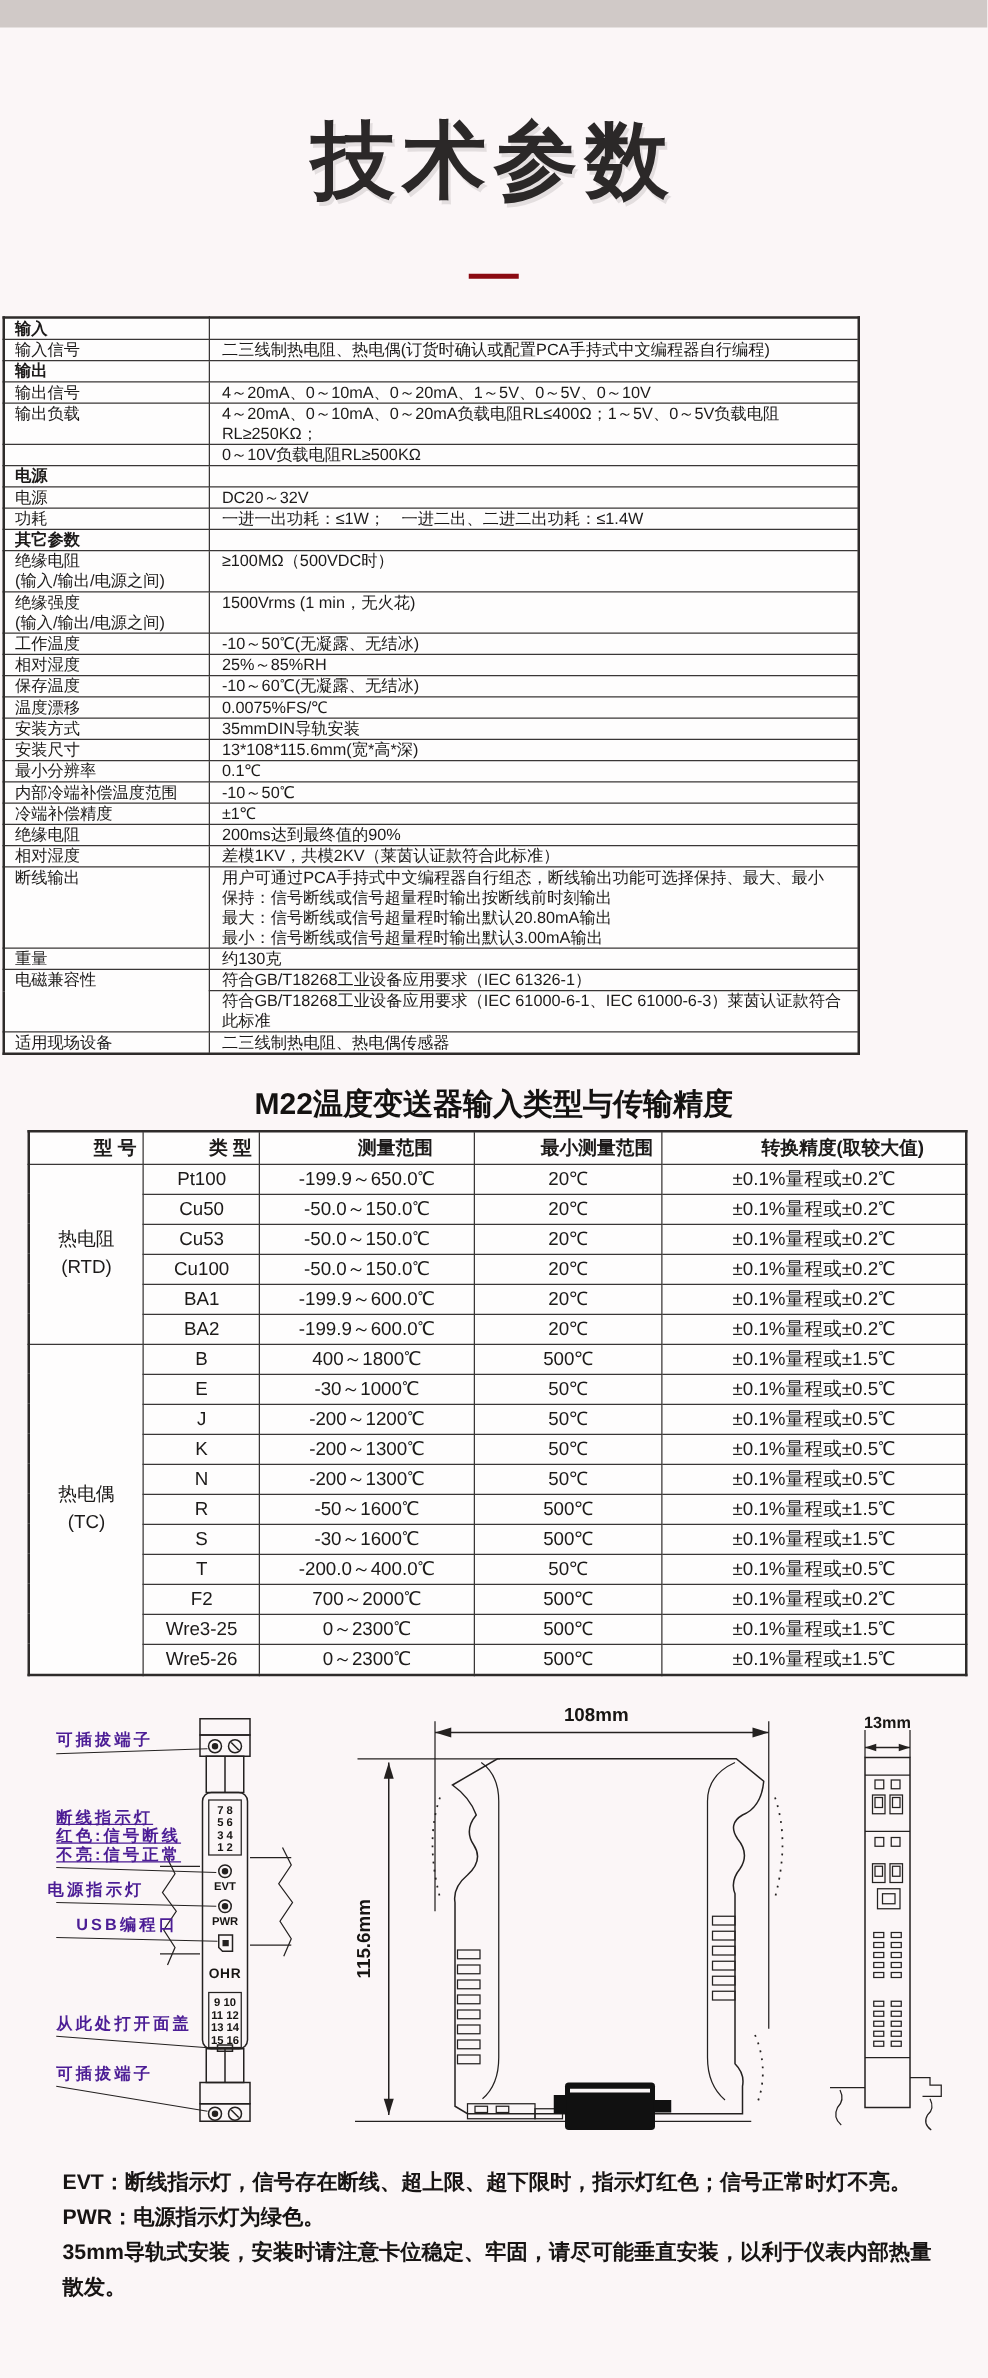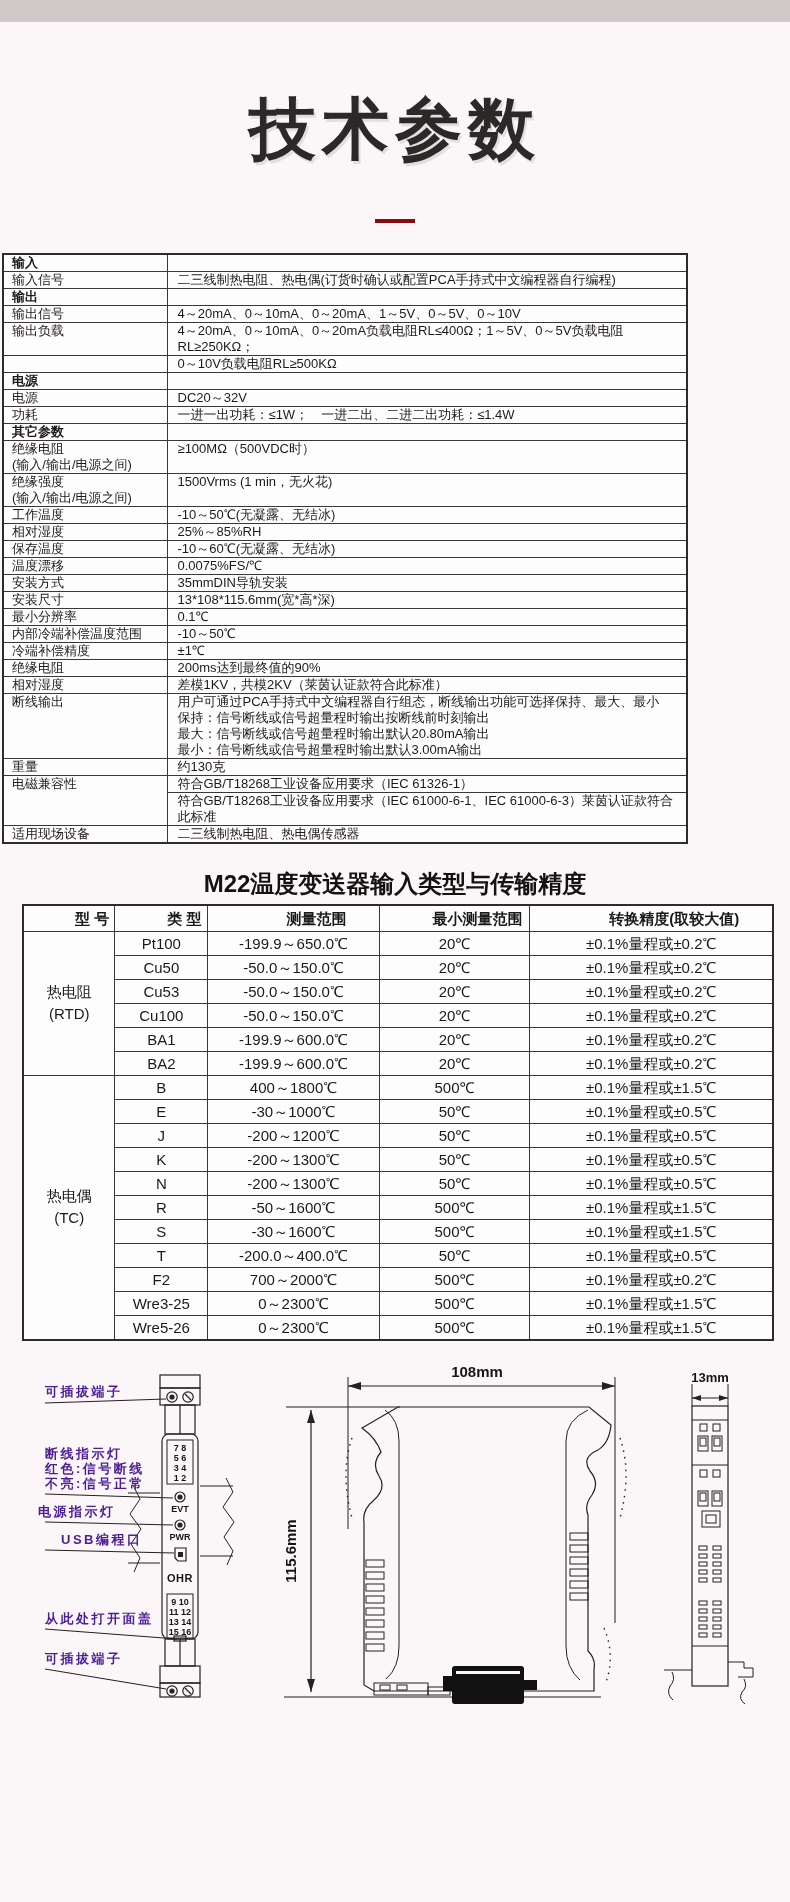--- a/index.html
+++ b/index.html
@@ -51,21 +51,21 @@
   .acc-table col.c0 { width:92px; } .acc-table col.c1 { width:93px; }
   .acc-table col.c2 { width:172px; } .acc-table col.c3 { width:151px; }
   .acc-table col.c4 { width:244px; }
 
   .diagram { position:relative; width:790px; height:378px; margin-top:5px; }
   .diagram svg { position:absolute; left:0; top:0; }
   .callout {
     position:absolute; font-size:13px; font-weight:bold;
     letter-spacing:2.5px; line-height:15px; color:#4c1d95; white-space:nowrap;
   }
-  .callout .cl-line { display:block; }
+  .callout .cl-line { display:block;text-decoration:underline; }
 
   .notes { padding:8px 42px 0 50px; font-size:17px; line-height:28px; font-weight:600; color:#17int14; color:#171413; }
   .notes p { margin:0; }
 </style>
 </head>
 <body>
 
 <div>
   <div class="top-band" style="background: rgb(208, 201, 199);"></div>
 
@@ -518,13 +518,18 @@
       <span class="cl-line">断线指示灯</span>
       <span class="cl-line">红色:信号断线</span>
       <span class="cl-line">不亮:信号正常</span>
     </div>
     <div class="callout" style="left:38px; top:158px;">电源指示灯</div>
     <div class="callout" style="left:61px; top:186px;">USB编程口</div>
     <div class="callout" style="left:45px; top:265px;">从此处打开面盖</div>
     <div class="callout" style="left:45px; top:305px;">可插拔端子</div>
   </div>
 
+  <div class="notes">
+    <p>EVT：断线指示灯，信号存在断线、超上限、超下限时，指示灯红色；信号正常时灯不亮。</p>
+    <p>PWR：电源指示灯为绿色。</p>
+    <p>35mm导轨式安装，安装时请注意卡位稳定、牢固，请尽可能垂直安装，以利于仪表内部热量散发。</p>
+  </div>
 </div>
 
 </body></html>

